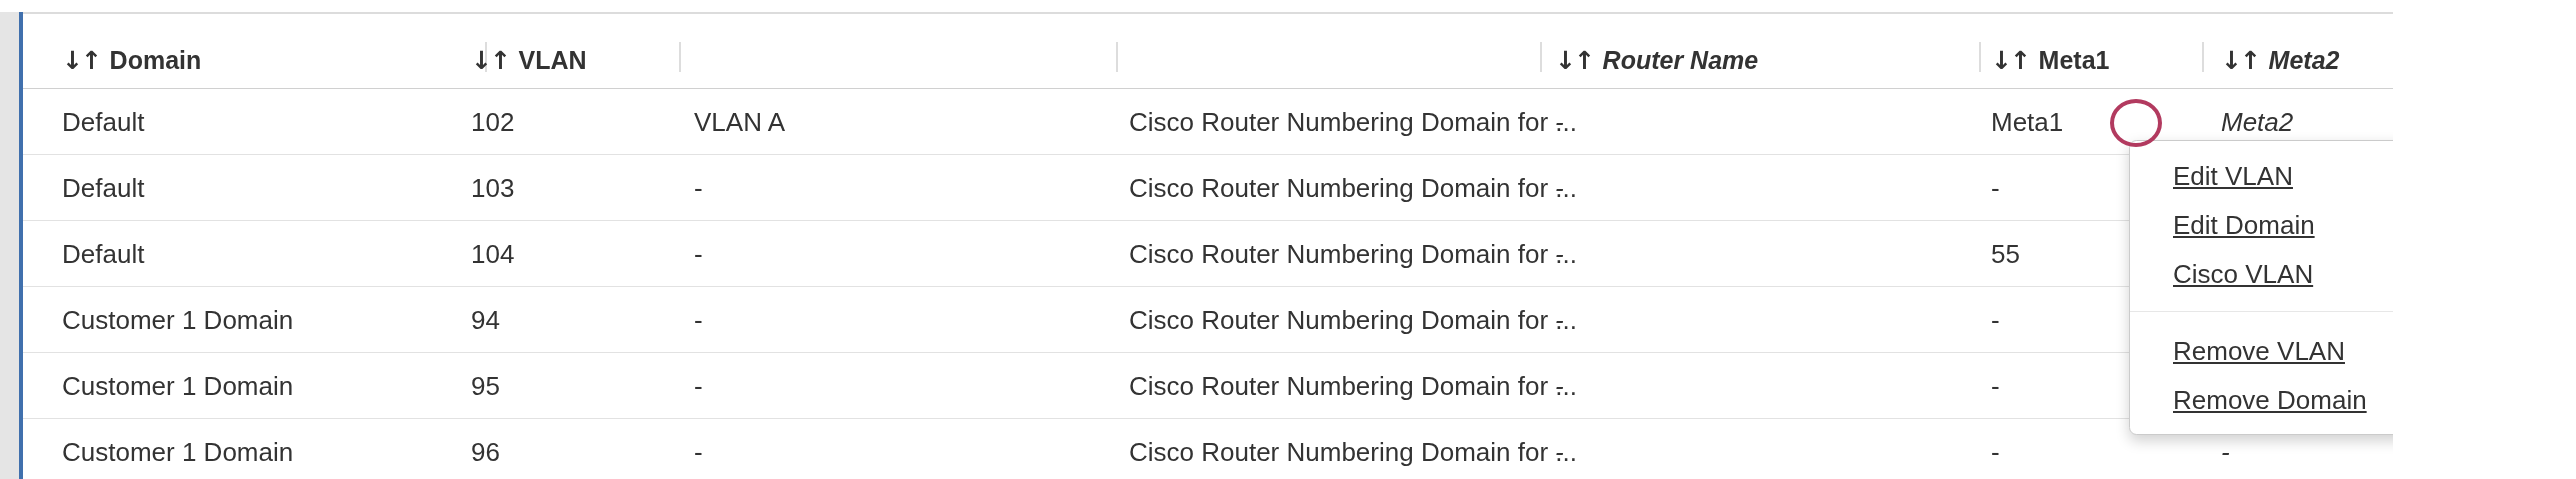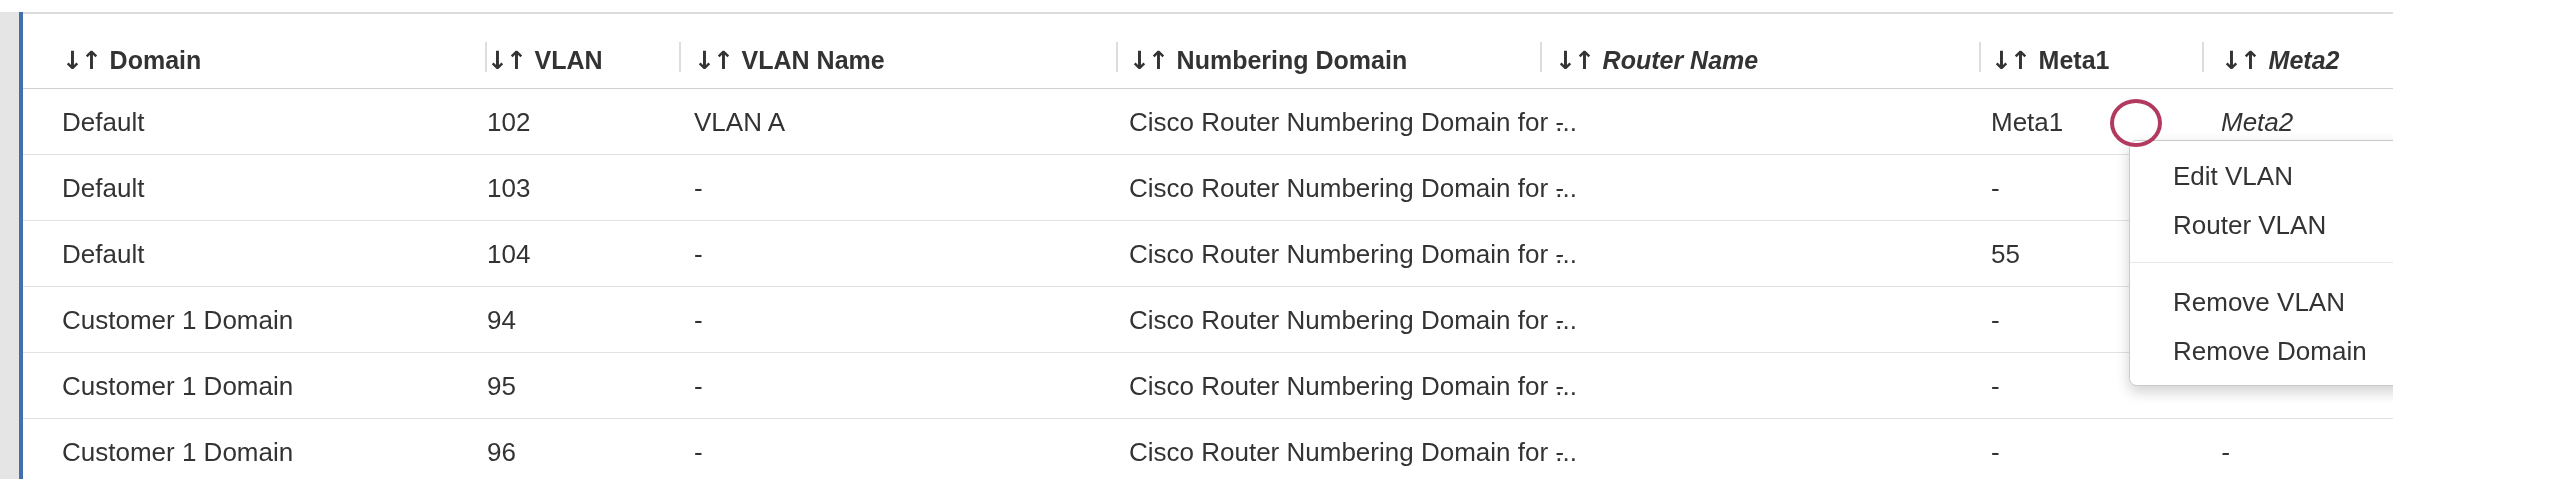--- a/index.html
+++ b/index.html
@@ -19,40 +19,40 @@
   .table-region { position:absolute; left:23px; top:0; width:2494px; }
   .header-row { position:relative; height:77px; border-bottom:1.9px solid #d0d0d0; background:#fff; }
   .th { position:absolute; top:48px; transform:translateY(-50%); font-weight:bold; font-size:25px; white-space:nowrap; cursor:pointer; }
   .sort { font-family:"DejaVu Sans",sans-serif; letter-spacing:-1.9px; margin-right:9.5px; font-weight:bold; }
   .sep { position:absolute; top:29.5px; height:30px; width:1.9px; background:#dddddd; }
 
   .row { position:relative; height:66px; border-bottom:1.9px solid #e2e2e2; background:#fff; }
   .cell { position:absolute; top:50%; transform:translateY(-50%); font-size:26px; white-space:nowrap; }
 
   
-  .c0 { left:39px; }   .c1 { left:464px; }  .c2 { left:671px; }
+  .c0 { left:39px; }   .c1 { left:448px; }  .c2 { left:671px; }
   .c3 { left:1106px; } .c4 { left:1532px;font-style:italic; } .c5 { left:1968px; }
   .c6 { left:2198px;font-style:italic; }
 
   .s1 { left:462px; } .s2 { left:656px; } .s3 { left:1093px; }
   .s4 { left:1517px; } .s5 { left:1956px; } .s6 { left:2179px; } .s7 { left:2405px; }
 
   .gear-btn { position:absolute; left:2424px; top:50%; transform:translateY(-50%);
               width:38px; height:38px; background:none; border:none; cursor:pointer; padding:0; }
   .gear-btn svg { display:block; margin:auto; }
 
   
   .context-menu { position:absolute; left:2129px; top:128px; width:310px; z-index:20;
                   background:#ffffff; border:1.9px solid #cbcbcb; border-radius:7.6px;
                   box-shadow:0 5.7px 13.3px rgba(0,0,0,0.18); }
   .menu-group { list-style:none; padding:11.4px 0; }
   .menu-group.second { padding:15px 0 9.5px 0; }
   .menu-divider { border:0; border-top:1.9px solid #e7e7e7; margin:0; }
   .menu-item { height:49px; line-height:49px; padding-left:43px; font-size:26px; color:#333;
-               white-space:nowrap; cursor:pointer; }
+               white-space:nowrap; cursor:pointer;text-decoration:underline; }
 
   
   .highlight-circle { position:absolute; left:2110px; top:87px; width:52px; height:48px;
                       border:4.8px solid #b23a5f; border-radius:50%; z-index:30; pointer-events:none; }
 </style>
 </head>
 <body>
 
 <div class="viewport">
 
@@ -69,27 +69,21 @@
       <div class="sep s7"></div>
 
   <div class="th c0">
     <span class="sort">↓↑</span><span class="th-label">Domain</span>
   </div>
 
   <div class="th c1">
     <span class="sort">↓↑</span><span class="th-label">VLAN</span>
   </div>
 
-  <div class="th c2">
-    <span class="sort">↓↑</span><span class="th-label">VLAN Name</span>
-  </div>
-
-  <div class="th c3">
-    <span class="sort">↓↑</span><span class="th-label">Numbering Domain</span>
-  </div>
+
 
   <div class="th c4">
     <span class="sort">↓↑</span><span class="th-label">Router Name</span>
   </div>
 
   <div class="th c5">
     <span class="sort">↓↑</span><span class="th-label">Meta1</span>
   </div>
 
   <div class="th c6">
@@ -252,22 +246,23 @@
       </svg>
     </button>
   </div>
 </div>
   </div>
 
   <div class="context-menu">
     <ul class="menu-group first">
   <li class="menu-item">Edit VLAN</li>
 
-
-  <li class="menu-item">Router VLAN</li>
+  <li class="menu-item">Edit Domain</li>
+
+  <li class="menu-item">Cisco VLAN</li>
 </ul>
     <hr class="menu-divider">
     <ul class="menu-group second">
   <li class="menu-item">Remove VLAN</li>
 
   <li class="menu-item">Remove Domain</li>
 </ul>
   </div>
 
   <div class="highlight-circle"></div>

